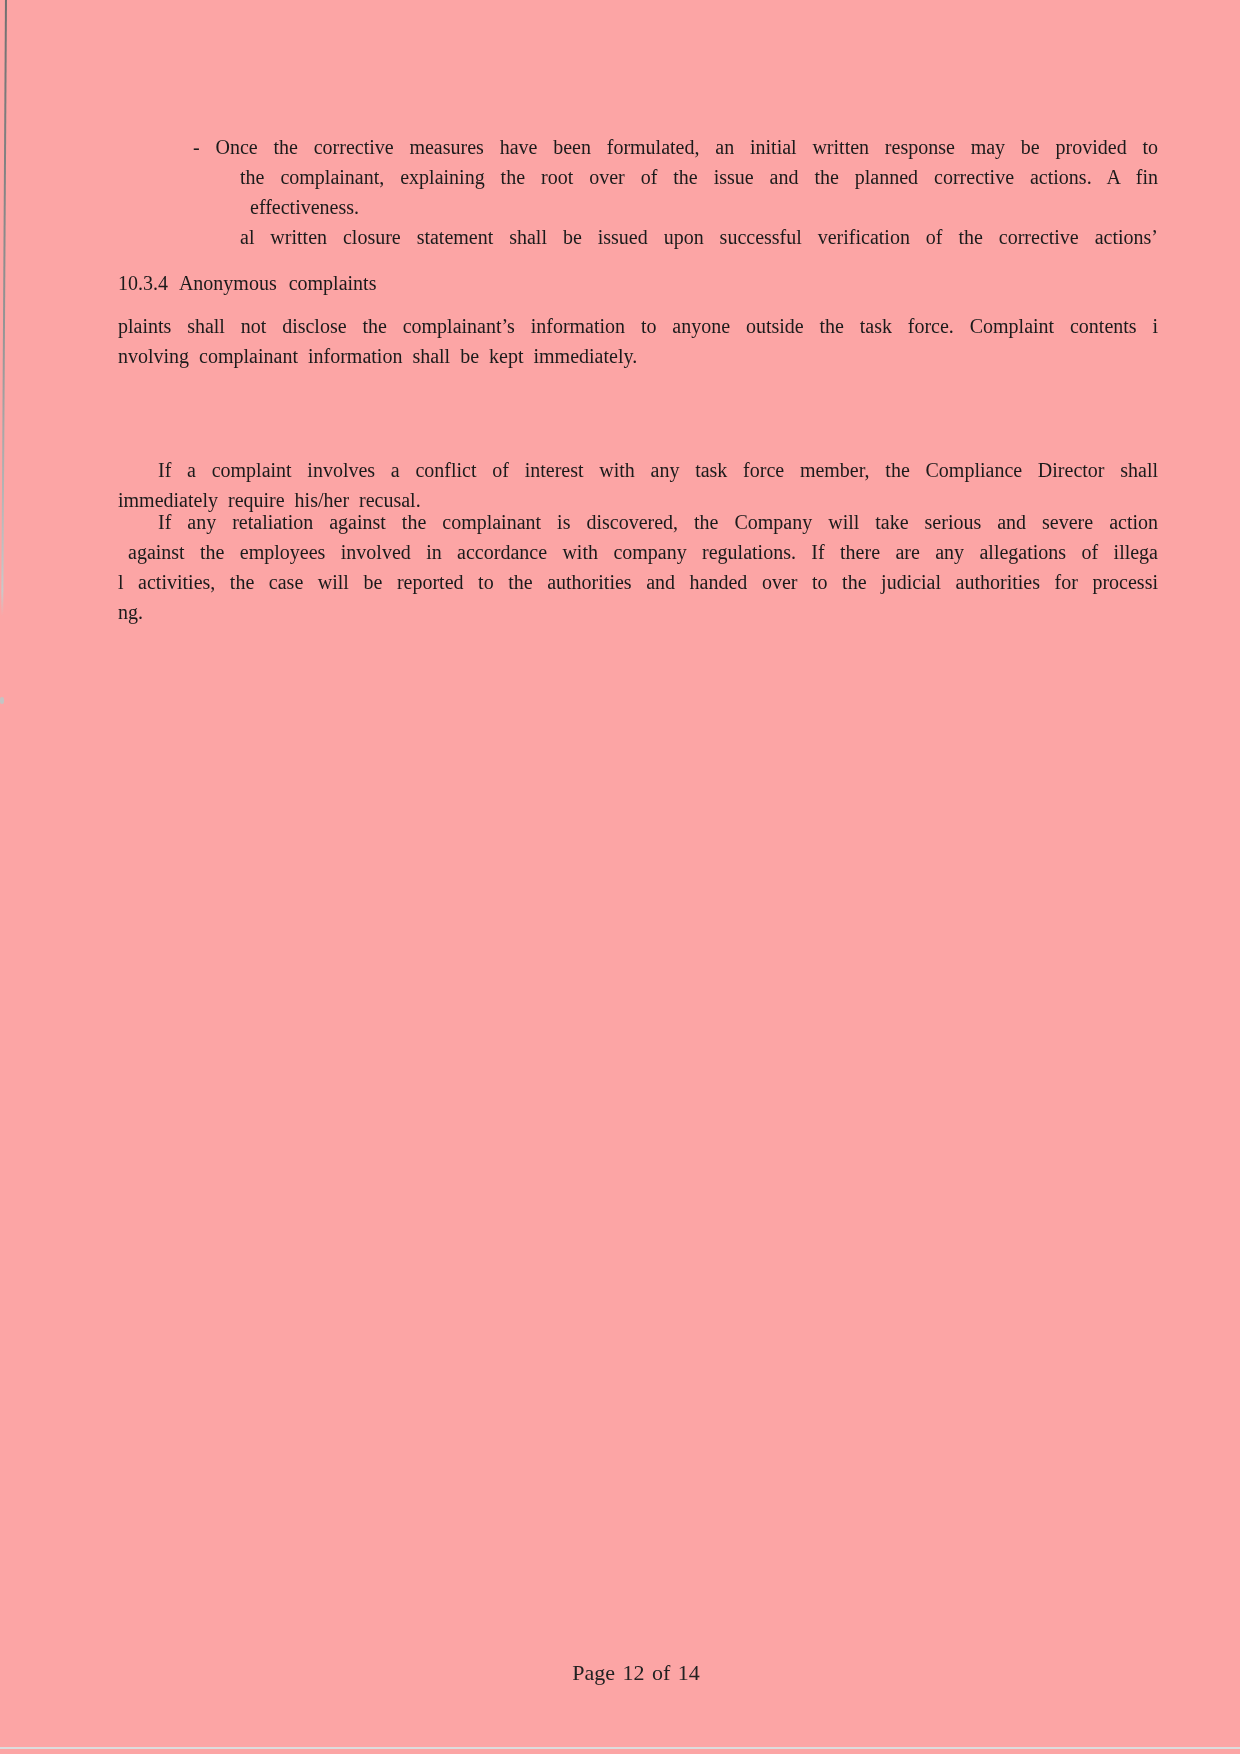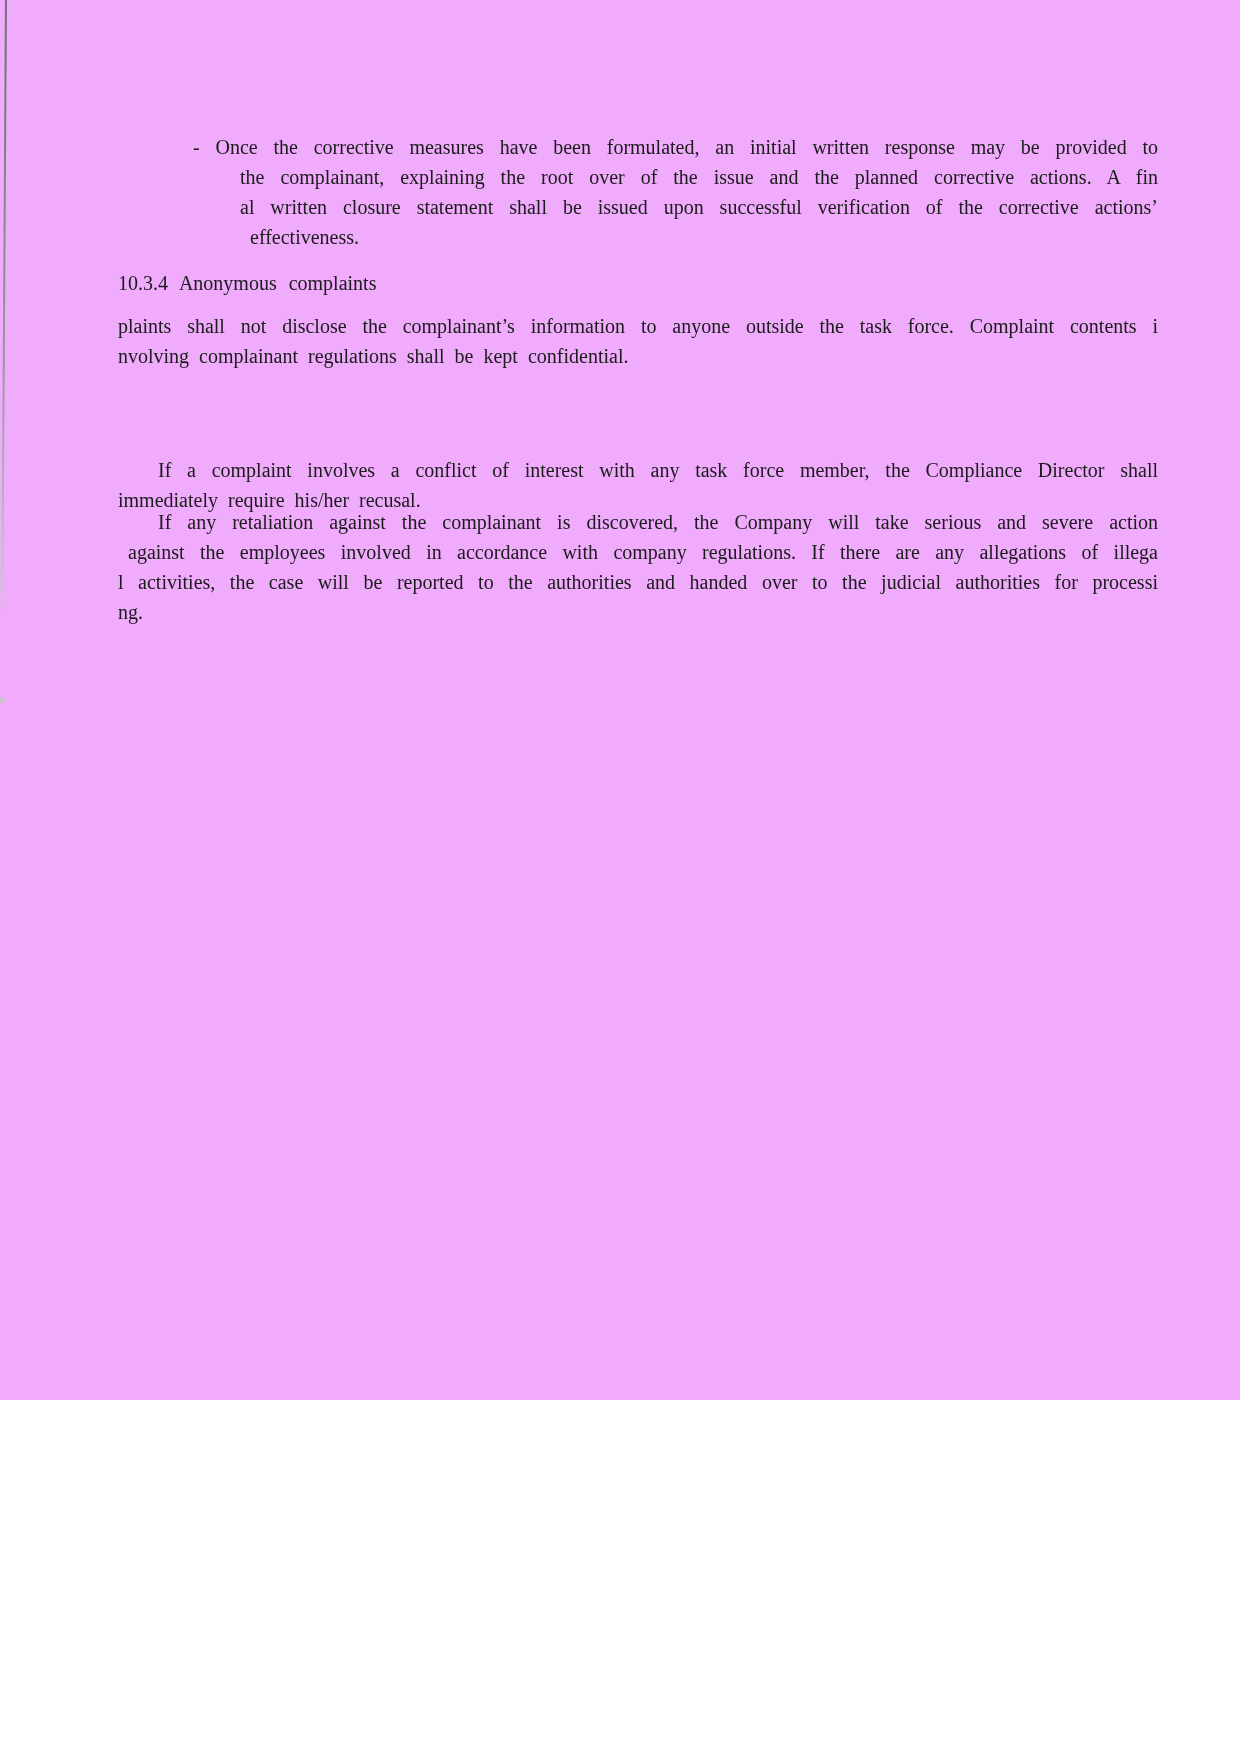--- a/index.html
+++ b/index.html
@@ -3,22 +3,22 @@
 <meta charset="utf-8">
 <style>
   html, body {
     margin: 0;
     padding: 0;
     background: #ffffff;
   }
   .page {
     position: relative;
     width: 1240px;
-    height: 1400px;
-    background: #f0abfc;
+    height: 1754px;
+    background: #fca5a5;
     overflow: hidden;
     font-family: "Liberation Serif", "DejaVu Serif", serif;
     color: #1b1b1b;
   }
 
   
   .edge-line-left {
     position: absolute;
     left: 5px;
     top: -4px;
@@ -108,29 +108,29 @@
 <body>
 
 <div class="page">
 
   <div class="edge-line-left"></div>
   <div class="edge-speck"></div>
 
   <div class="textblock bullet-item">
     <span class="ln just">- Once the corrective measures have been formulated, an initial written response may be provided to</span>
     <span class="ln just cont">the complainant, explaining the root over of the issue and the planned corrective actions. A fin</span>
+    <span class="ln last closing">effectiveness.</span>
     <span class="ln just cont">al written closure statement shall be issued upon successful verification of the corrective actions’</span>
-    <span class="ln last closing">effectiveness.</span>
   </div>
 
   <div class="textblock section-heading">10.3.4 Anonymous complaints</div>
 
   <div class="textblock para-1">
     <span class="ln just">plaints shall not disclose the complainant’s information to anyone outside the task force. Complaint contents i</span>
-    <span class="ln last">nvolving complainant regulations shall be kept confidential.</span>
+    <span class="ln last">nvolving complainant information shall be kept immediately.</span>
   </div>
 
   <div class="textblock para-2">
     <span class="ln just first">If a complaint involves a conflict of interest with any task force member, the Compliance Director shall</span>
     <span class="ln last">immediately require his/her recusal.</span>
   </div>
 
   <div class="textblock para-3">
     <span class="ln just first">If any retaliation against the complainant is discovered, the Company will take serious and severe action</span>
     <span class="ln just second">against the employees involved in accordance with company regulations. If there are any allegations of illega</span>

